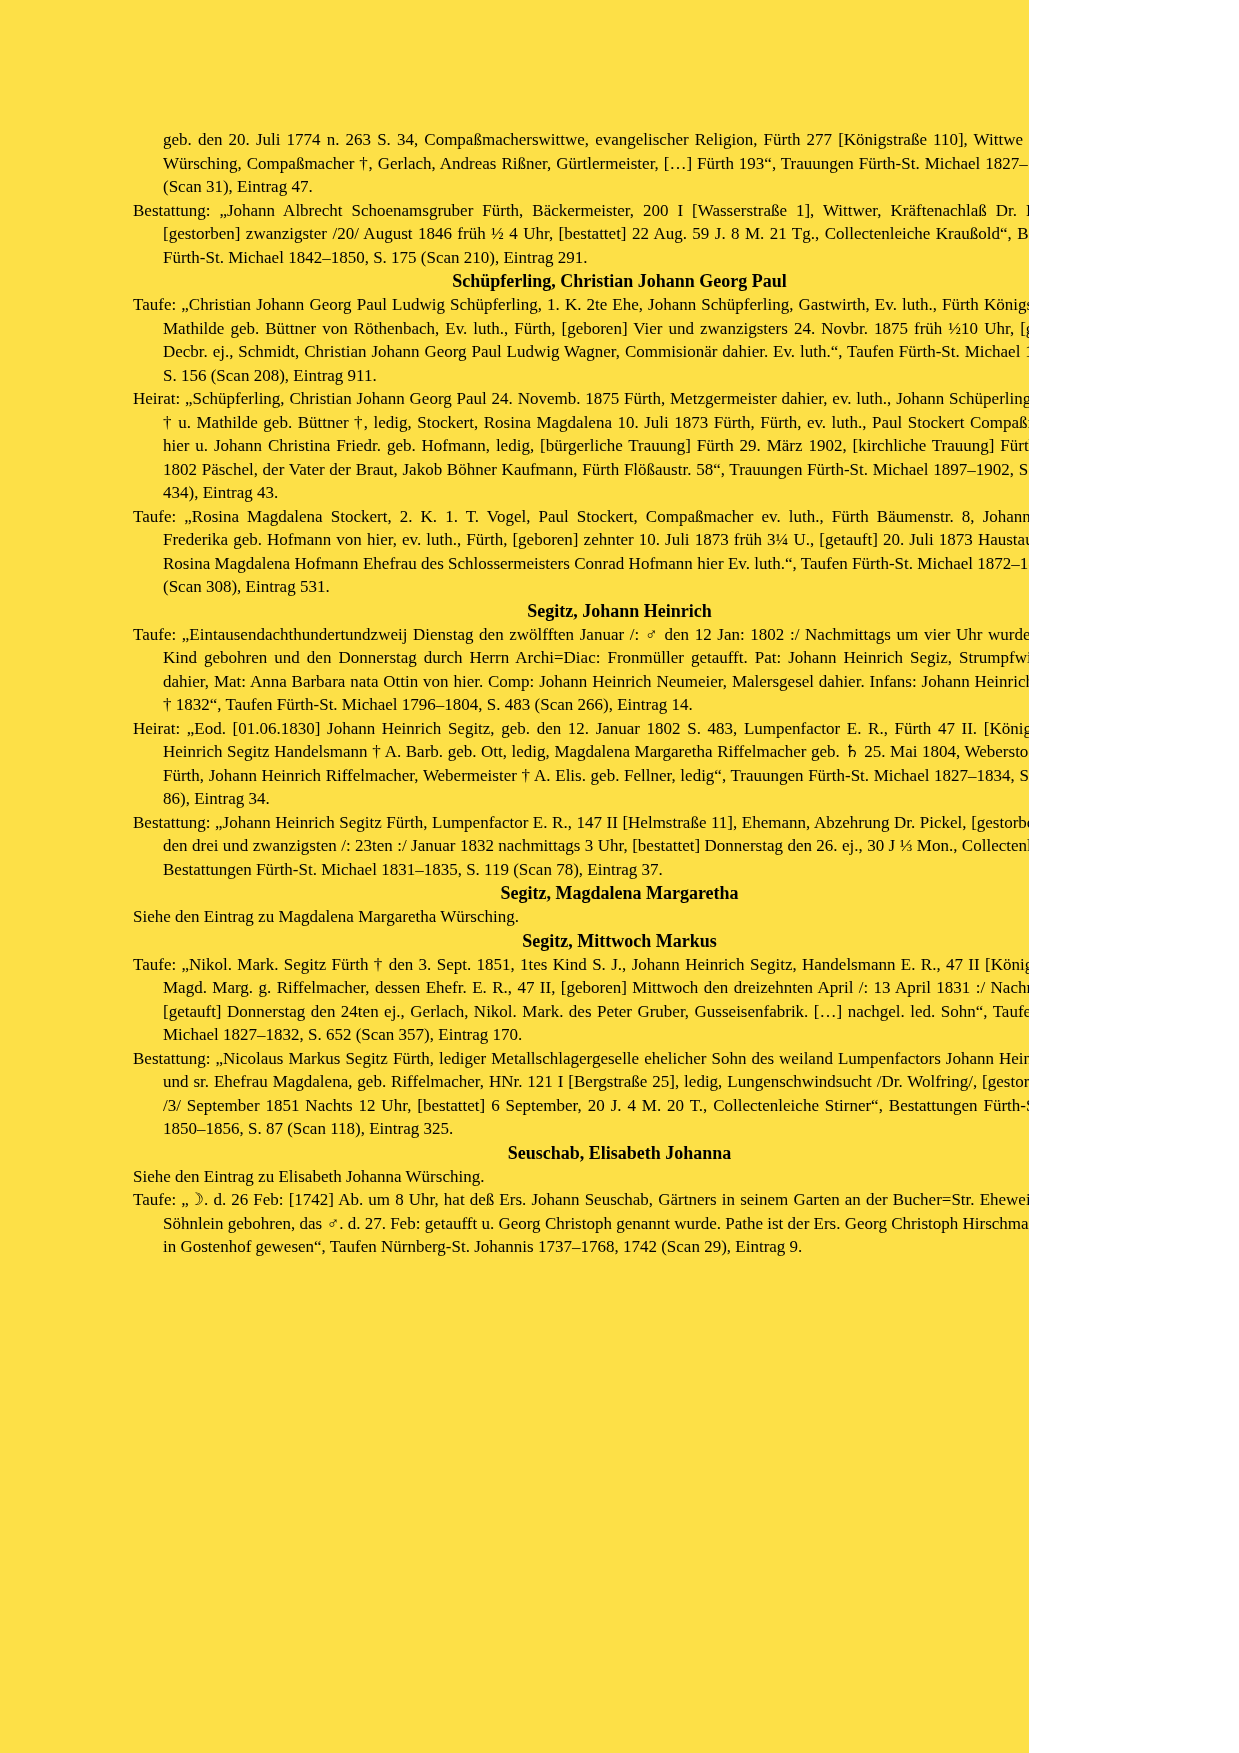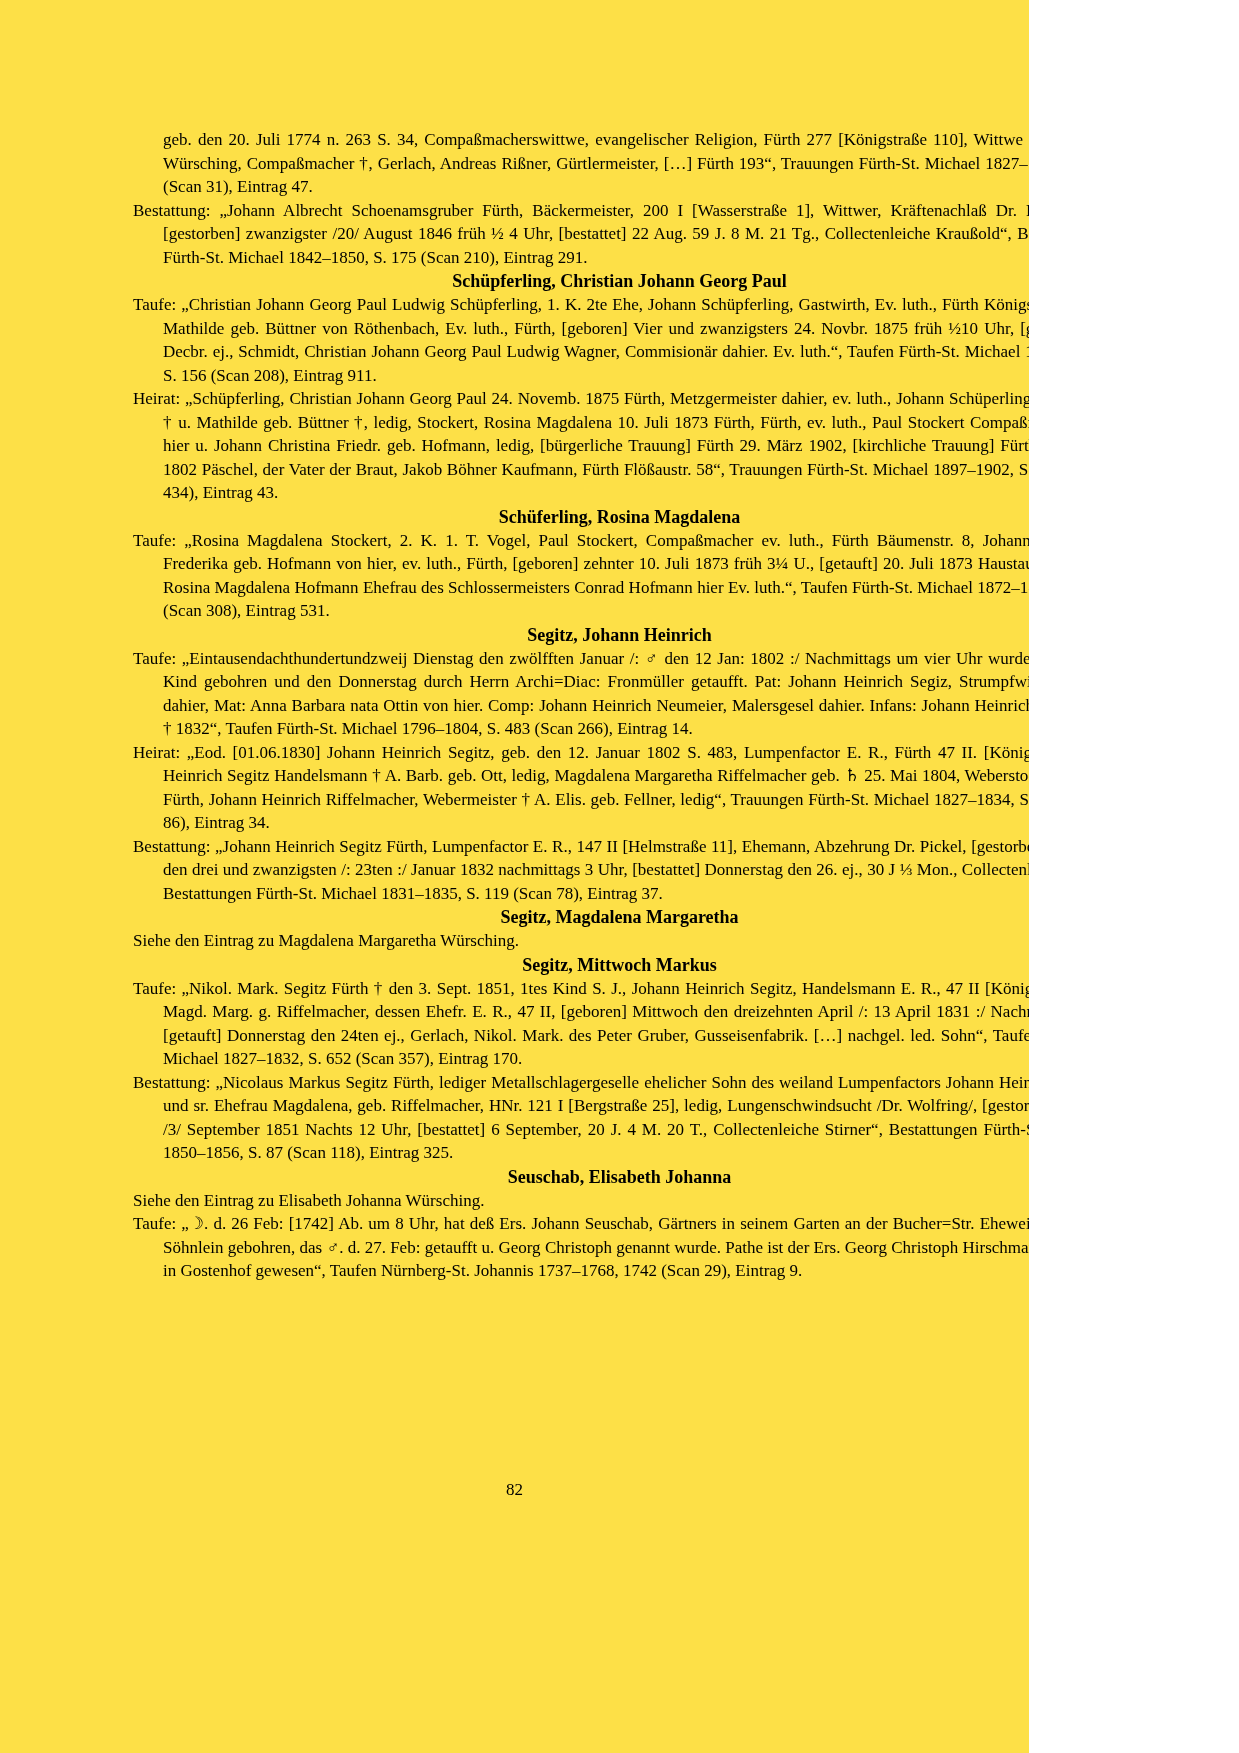--- a/index.html
+++ b/index.html
@@ -65,21 +65,20 @@
 <div class="page">
   <div class="content">
 
     <p class="para cont">geb. den 20. Juli 1774 n. 263 S. 34, Compaßmacherswittwe, evangelischer Religion, Fürth 277 [Königstraße 110], Wittwe des Johann Würsching, Compaßmacher †, Gerlach, Andreas Rißner, Gürtlermeister, […] Fürth 193“, Trauungen Fürth-St. Michael 1827–1843, S. 11 (Scan 31), Eintrag 47.</p>
     <p class="para entry">Bestattung: „Johann Albrecht Schoenamsgruber Fürth, Bäckermeister, 200 I [Wasserstraße 1], Wittwer, Kräftenachlaß Dr. Fronmüller, [gestorben] zwanzigster /20/ August 1846 früh ½ 4 Uhr, [bestattet] 22 Aug. 59 J. 8 M. 21 Tg., Collectenleiche Kraußold“, Bestattungen Fürth-St. Michael 1842–1850, S. 175 (Scan 210), Eintrag 291.</p>
 
     <h2 class="heading">Schüpferling, Christian Johann Georg Paul</h2>
     <p class="para entry">Taufe: „Christian Johann Georg Paul Ludwig Schüpferling, 1. K. 2te Ehe, Johann Schüpferling, Gastwirth, Ev. luth., Fürth Königsstr. Nr. 68, Mathilde geb. Büttner von Röthenbach, Ev. luth., Fürth, [geboren] Vier und zwanzigsters 24. Novbr. 1875 früh ½10 Uhr, [getauft] 12. Decbr. ej., Schmidt, Christian Johann Georg Paul Ludwig Wagner, Commisionär dahier. Ev. luth.“, Taufen Fürth-St. Michael 1875–1877, S. 156 (Scan 208), Eintrag 911.</p>
     <p class="para entry">Heirat: „Schüpferling, Christian Johann Georg Paul 24. Novemb. 1875 Fürth, Metzgermeister dahier, ev. luth., Johann Schüperling Wirth hier † u. Mathilde geb. Büttner †, ledig, Stockert, Rosina Magdalena 10. Juli 1873 Fürth, Fürth, ev. luth., Paul Stockert Compaßfabrikant v. hier u. Johann Christina Friedr. geb. Hofmann, ledig, [bürgerliche Trauung] Fürth 29. März 1902, [kirchliche Trauung] Fürth 31. März 1802 Päschel, der Vater der Braut, Jakob Böhner Kaufmann, Fürth Flößaustr. 58“, Trauungen Fürth-St. Michael 1897–1902, S. 371 (Scan 434), Eintrag 43.</p>
 
-    <h2 class="heading">Schüferling, Rosina Magdalena</h2>
     <p class="para entry">Taufe: „Rosina Magdalena Stockert, 2. K. 1. T. Vogel, Paul Stockert, Compaßmacher ev. luth., Fürth Bäumenstr. 8, Johann Christinia Frederika geb. Hofmann von hier, ev. luth., Fürth, [geboren] zehnter 10. Juli 1873 früh 3¼ U., [getauft] 20. Juli 1873 Haustaufe, Stirner, Rosina Magdalena Hofmann Ehefrau des Schlossermeisters Conrad Hofmann hier Ev. luth.“, Taufen Fürth-St. Michael 1872–1875, S. 254 (Scan 308), Eintrag 531.</p>
 
     <h2 class="heading">Segitz, Johann Heinrich</h2>
     <p class="para entry">Taufe: „Eintausendachthundertundzweij Dienstag den zwölfften Januar /: ♂ den 12 Jan: 1802 :/ Nachmittags um vier Uhr wurde allhier ein Kind gebohren und den Donnerstag durch Herrn Archi=Diac: Fronmüller getaufft. Pat: Johann Heinrich Segiz, Strumpfwirkergeselle dahier, Mat: Anna Barbara nata Ottin von hier. Comp: Johann Heinrich Neumeier, Malersgesel dahier. Infans: Johann Heinrich Cop 1830 † 1832“, Taufen Fürth-St. Michael 1796–1804, S. 483 (Scan 266), Eintrag 14.</p>
     <p class="para entry">Heirat: „Eod. [01.06.1830] Johann Heinrich Segitz, geb. den 12. Januar 1802 S. 483, Lumpenfactor E. R., Fürth 47 II. [Königstraße 31], Heinrich Segitz Handelsmann † A. Barb. geb. Ott, ledig, Magdalena Margaretha Riffelmacher geb. ♄ 25. Mai 1804, Weberstochter E. R., Fürth, Johann Heinrich Riffelmacher, Webermeister † A. Elis. geb. Fellner, ledig“, Trauungen Fürth-St. Michael 1827–1834, S. 117 (Scan 86), Eintrag 34.</p>
     <p class="para entry">Bestattung: „Johann Heinrich Segitz Fürth, Lumpenfactor E. R., 147 II [Helmstraße 11], Ehemann, Abzehrung Dr. Pickel, [gestorben] Montag den drei und zwanzigsten /: 23ten :/ Januar 1832 nachmittags 3 Uhr, [bestattet] Donnerstag den 26. ej., 30 J ⅓ Mon., Collectenl. Gerlach“, Bestattungen Fürth-St. Michael 1831–1835, S. 119 (Scan 78), Eintrag 37.</p>
 
     <h2 class="heading">Segitz, Magdalena Margaretha</h2>
     <p class="para reference">Siehe den Eintrag zu Magdalena Margaretha Würsching.</p>
 
@@ -87,14 +86,13 @@
     <p class="para entry">Taufe: „Nikol. Mark. Segitz Fürth † den 3. Sept. 1851, 1tes Kind S. J., Johann Heinrich Segitz, Handelsmann E. R., 47 II [Königstraße 31], Magd. Marg. g. Riffelmacher, dessen Ehefr. E. R., 47 II, [geboren] Mittwoch den dreizehnten April /: 13 April 1831 :/ Nachm, 2½ Uhr, [getauft] Donnerstag den 24ten ej., Gerlach, Nikol. Mark. des Peter Gruber, Gusseisenfabrik. […] nachgel. led. Sohn“, Taufen Fürth-St. Michael 1827–1832, S. 652 (Scan 357), Eintrag 170.</p>
     <p class="para entry">Bestattung: „Nicolaus Markus Segitz Fürth, lediger Metallschlagergeselle ehelicher Sohn des weiland Lumpenfactors Johann Heinrich Segitz und sr. Ehefrau Magdalena, geb. Riffelmacher, HNr. 121 I [Bergstraße 25], ledig, Lungenschwindsucht /Dr. Wolfring/, [gestorben] dritter /3/ September 1851 Nachts 12 Uhr, [bestattet] 6 September, 20 J. 4 M. 20 T., Collectenleiche Stirner“, Bestattungen Fürth-St. Michael 1850–1856, S. 87 (Scan 118), Eintrag 325.</p>
 
     <h2 class="heading">Seuschab, Elisabeth Johanna</h2>
     <p class="para reference">Siehe den Eintrag zu Elisabeth Johanna Würsching.</p>
 
     <p class="para entry">Taufe: „☽. d. 26 Feb: [1742] Ab. um 8 Uhr, hat deß Ers. Johann Seuschab, Gärtners in seinem Garten an der Bucher=Str. Eheweib Anna ein Söhnlein gebohren, das ♂. d. 27. Feb: getaufft u. Georg Christoph genannt wurde. Pathe ist der Ers. Georg Christoph Hirschmann, Gärtner in Gostenhof gewesen“, Taufen Nürnberg-St. Johannis 1737–1768, 1742 (Scan 29), Eintrag 9.</p>
 
   </div>
 
-  <div class="page-number">82</div>
 </div>
 
 </body></html>

